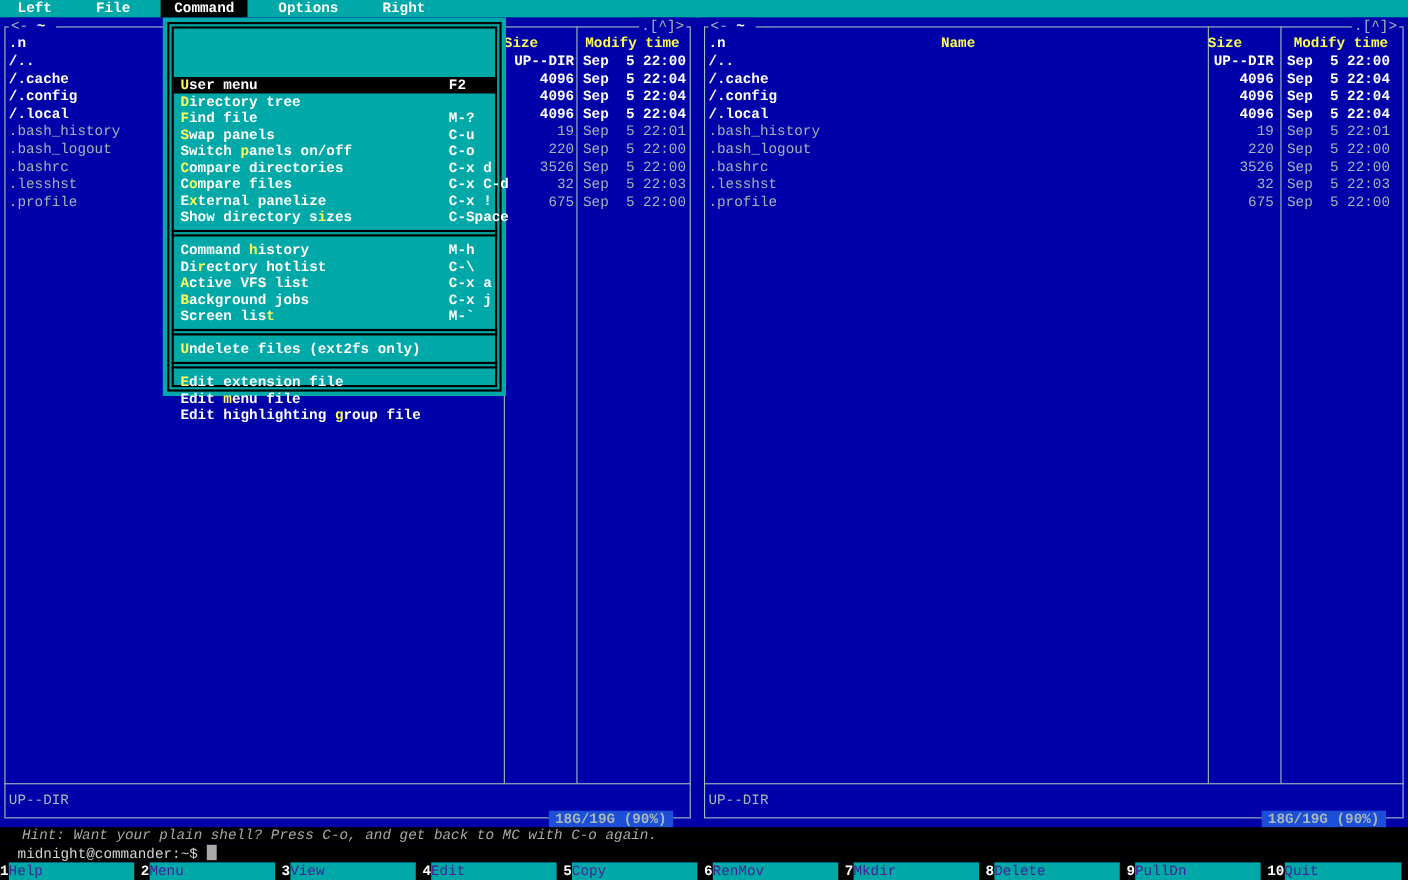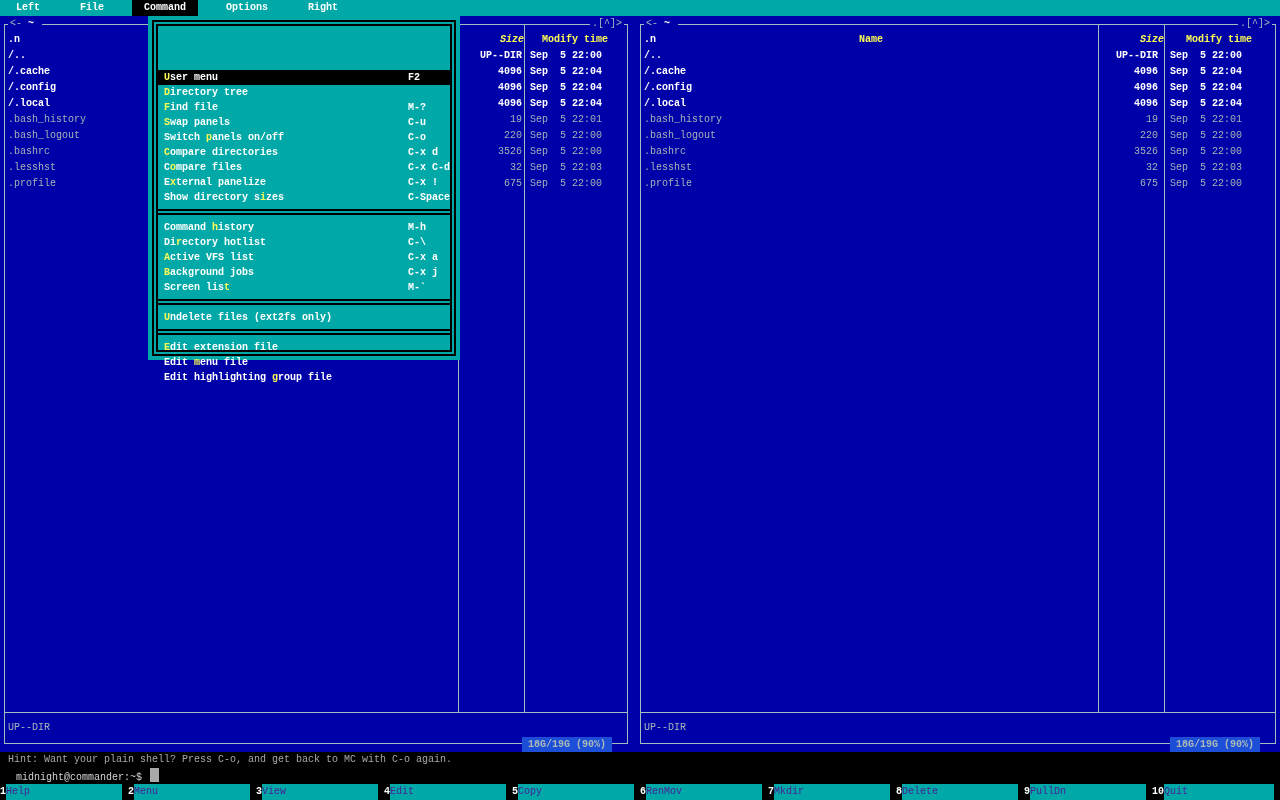--- a/index.html
+++ b/index.html
@@ -1,21 +1,21 @@
 <!DOCTYPE html>
 <html><head>
 <meta charset="utf-8">
 <style>
   * { margin:0; padding:0; box-sizing:border-box; }
   html,body { width:1280px; height:800px; background:#000; }
   .screen {
     position:relative; width:1280px; height:800px; overflow:hidden;
     background:#0000A8;
     font-family:"Liberation Mono","DejaVu Sans Mono",monospace;
-    font-size:10px; line-height:16px; font-weight:bold;
+    font-size:13px; line-height:16px; font-weight:bold;
     white-space:pre; color:#FFFFFF;
   }
   
   .menubar { position:absolute; top:0; left:0; width:100%; height:16px; background:#00A8A8; }
   .mb-item { display:inline-block; height:16px; padding:0 12px; margin-right:16px; color:#FFFFFF; cursor:default; }
   .mb-item:first-child { margin-left:4px; }
   .mb-item.selected { background:#000000; }
 
   
   .panel { position:absolute; top:16px; height:736px; background:#0000A8; }
@@ -25,21 +25,21 @@
   .vsep  { position:absolute; top:8px; height:688px; width:1px; background:#9FBFBF; }
   .vsep1 { left:var(--sep1); } .vsep2 { left:var(--sep2); }
   .mini-sep { position:absolute; left:4px; right:4px; top:696px; height:1px; background:#9FBFBF; }
   .p-title  { position:absolute; top:0; left:8px; height:16px; background:#0000A8; padding:0 2px; }
   .p-title .dim { color:#9FBFBF; font-weight:normal; }
   .p-title .bright { color:#FFFFFF; }
   .p-corner { position:absolute; top:0; right:8px; height:16px; background:#0000A8; padding:0 2px; color:#A8B8B8; font-weight:normal; }
   .p-header { position:absolute; top:16px; left:0; right:0; height:16px; }
   .h-sort { position:absolute; left:8px; color:#FFFFFF; }
   .h-name { position:absolute; left:8px; width:calc(var(--sep1) - 8px); text-align:center; color:#FCFC54; }
-  .h-size { position:absolute; left:var(--sep1); width:calc(var(--sep2) - var(--sep1)); text-align:right; color:#FCFC54;font-style:italic; }
+  .h-size { position:absolute; left:var(--sep1); width:calc(var(--sep2) - var(--sep1)); text-align:left; color:#FCFC54; }
   .h-time { position:absolute; left:var(--sep2); right:6px; text-align:center; color:#FCFC54; }
   .p-rows { position:absolute; top:32px; left:0; right:0; }
   .p-row  { position:relative; height:16px; cursor:default; }
   .p-row.dir  { color:#FFFFFF; font-weight:bold; }
   .p-row.file { color:#A4B4B4; font-weight:normal; }
   .c-name { position:absolute; left:8px; }
   .c-size { position:absolute; right:var(--size-right); }
   .c-time { position:absolute; left:var(--time-left); }
   .mini-status { position:absolute; top:704px; left:8px; color:#A8B8B8; font-weight:normal; }
   .usage { position:absolute; top:721px; right:20px; background:#1d4ed8; padding:0 6px; color:#A8B8B8; font-weight:bold; }
@@ -50,21 +50,21 @@
   .mb-inner { position:absolute; inset:8px; border:2px solid #000; }
   .menu-items { position:absolute; left:10px; top:14px; right:10px; }
   .menu-item { position:relative; height:15px; line-height:15px; padding-left:6px; color:#FFFFFF; cursor:default; }
   .menu-item .hot { color:#FCFC54; }
   .menu-item.selected { background:#000000;margin-top:40px; }
   .menu-shortcut { position:absolute; left:250px; top:0; }
   .menu-sep { position:relative; height:15px; }
   .menu-sep > div { position:absolute; top:4px; left:-2px; right:-2px; height:6px; border-top:2px solid #000; border-bottom:2px solid #000; }
 
   
-  .hint  { position:absolute; top:752px; left:0; width:100%; height:16px; background:#000; color:#A8A8A8; font-weight:normal; padding-left:8px; }
+  .hint  { position:absolute; top:752px; left:0; width:100%; height:16px; background:#000; color:#A8A8A8; font-weight:normal; padding-left:20px;font-style:italic; }
   .shell { position:absolute; top:768px; left:0; width:100%; height:16px; background:#000; color:#D4D4D4; font-weight:normal; padding-left:16px; }
   .cursor { display:inline-block; width:9px; height:14px; background:#A9A9A9; margin-left:8px; vertical-align:-2px; }
   .keybar { position:absolute; top:784px; left:0; width:100%; height:16px; background:#000; display:flex; }
   .key { width:128px; display:flex; cursor:default; }
   .key-num { color:#FFFFFF; background:#000; font-weight:bold; }
   .key-label { flex:1; background:#00A8A8; color:#4c1d95; font-weight:normal; margin-right:6px; }
 </style>
 </head>
 <body>
 

